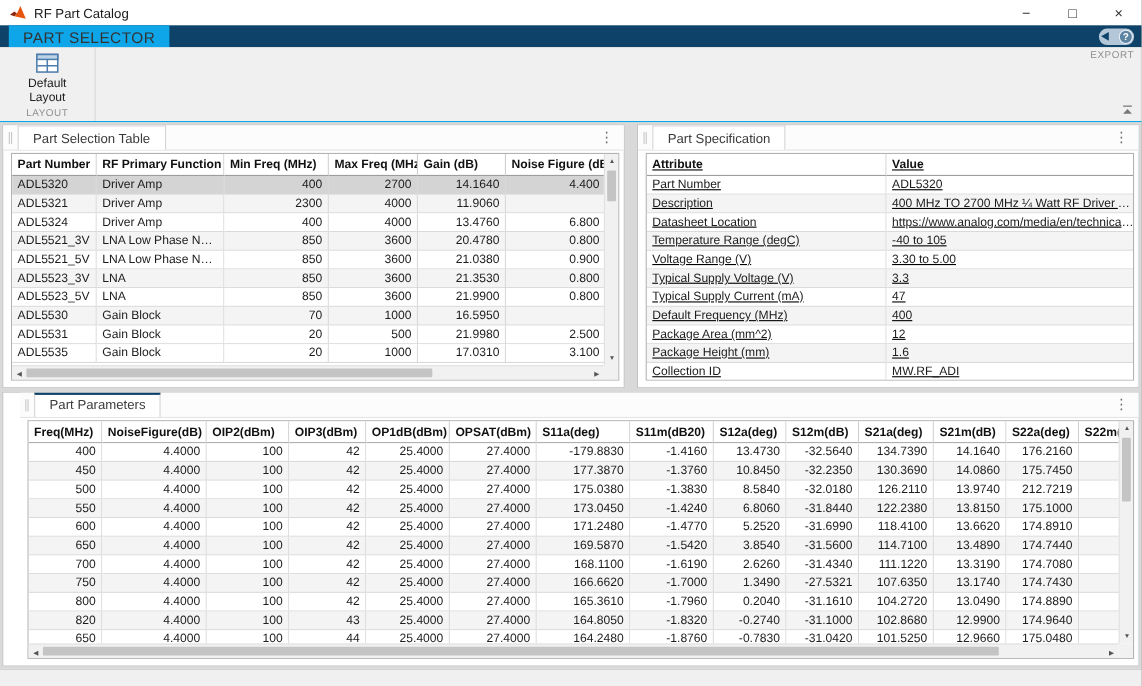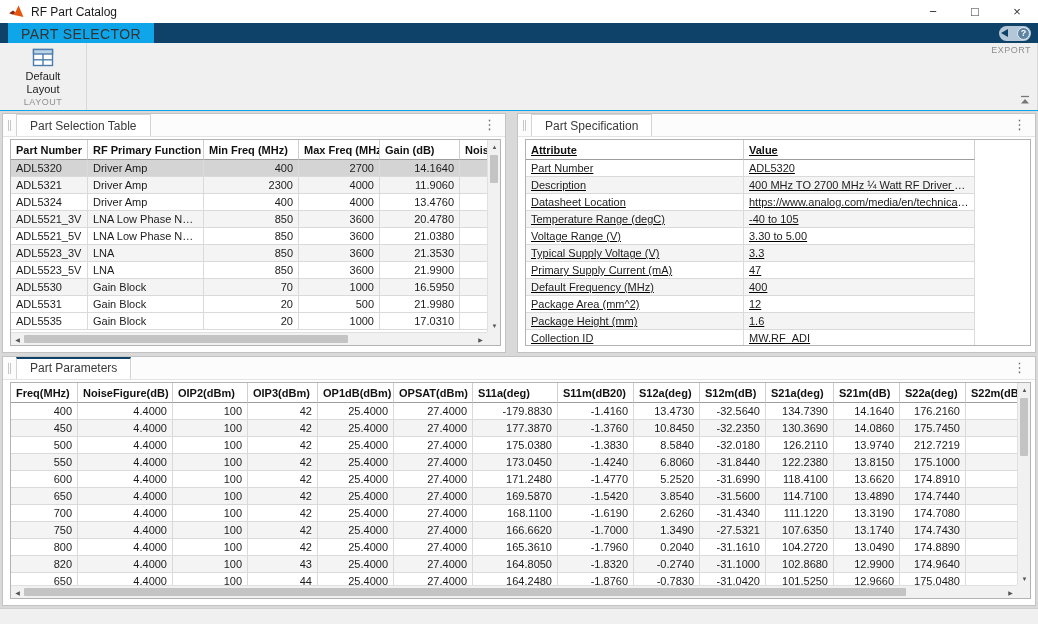--- a/index.html
+++ b/index.html
@@ -32,23 +32,23 @@
   .tool-btn { flex:1; display:flex; flex-direction:column; align-items:center; justify-content:flex-start;
               padding:5px 9px 0 9px; cursor:default; }
   .tool-btn .ticon { margin-bottom:3px; }
   .tool-label { font-size:11px; color:#222; text-align:center; line-height:12.5px; max-width:68px; }
   .group-name { font-size:9px; color:#8f8f8f; text-align:center; letter-spacing:.5px; padding:2px 6px 3px 6px; }
   .collapse-icon { position:absolute; right:7px; bottom:5px; }
   
   .workspace { background:#d9d9d9; padding:2px; display:flex; flex-direction:column; min-height:0; }
   .top-row { display:flex; gap:3px; height:240px; margin-bottom:3px; }
   .panel { background:#fff; border:1px solid #c3c3c3; display:flex; flex-direction:column; min-width:0; min-height:0; }
-  .panel-selection { width:504px; flex:0 0 auto; }
+  .panel-selection { width:566px; flex:0 0 auto; }
   .panel-spec { flex:1;margin-left:8px; }
-  .panel-params { flex:1; }
+  .panel-params { flex:1;padding-left:15px; }
   .tabbar { height:23px; background:#fcfcfc; border-bottom:1px solid #e4e4e4; display:flex; align-items:stretch; }
   .drag-handle { width:3px; height:11px; border-left:1px solid #c7c7c7; border-right:1px solid #c7c7c7;
                  margin:6px 5px 0 5px; flex:0 0 auto; }
   .panel-tab { background:#fff; border:1px solid #d4d4d4; border-bottom:none; font-size:12px; color:#3b3b3b;
                padding:4px 13px 0 13px; }
   .panel-tab.active-blue { border-top:2px solid #0e4268; padding-top:2px; }
   .kebab { margin-left:auto; color:#666; font-size:13px; padding:3px 9px 0 9px; cursor:default; }
   .panel-content { flex:1; min-height:0; padding:2px 4px 6px 7px; }
   
   .tablebox { height:100%; border:1px solid #b3b3b3; display:grid;
@@ -306,21 +306,21 @@
                     </tr>
                     <tr class="even">
                       <td>Voltage Range (V)</td>
                       <td>3.30 to 5.00</td>
                     </tr>
                     <tr class="odd">
                       <td>Typical Supply Voltage (V)</td>
                       <td>3.3</td>
                     </tr>
                     <tr class="even">
-                      <td>Primary Supply Current (mA)</td>
+                      <td>Typical Supply Current (mA)</td>
                       <td>47</td>
                     </tr>
                     <tr class="odd">
                       <td>Default Frequency (MHz)</td>
                       <td>400</td>
                     </tr>
                     <tr class="even">
                       <td>Package Area (mm^2)</td>
                       <td>12</td>
                     </tr>

